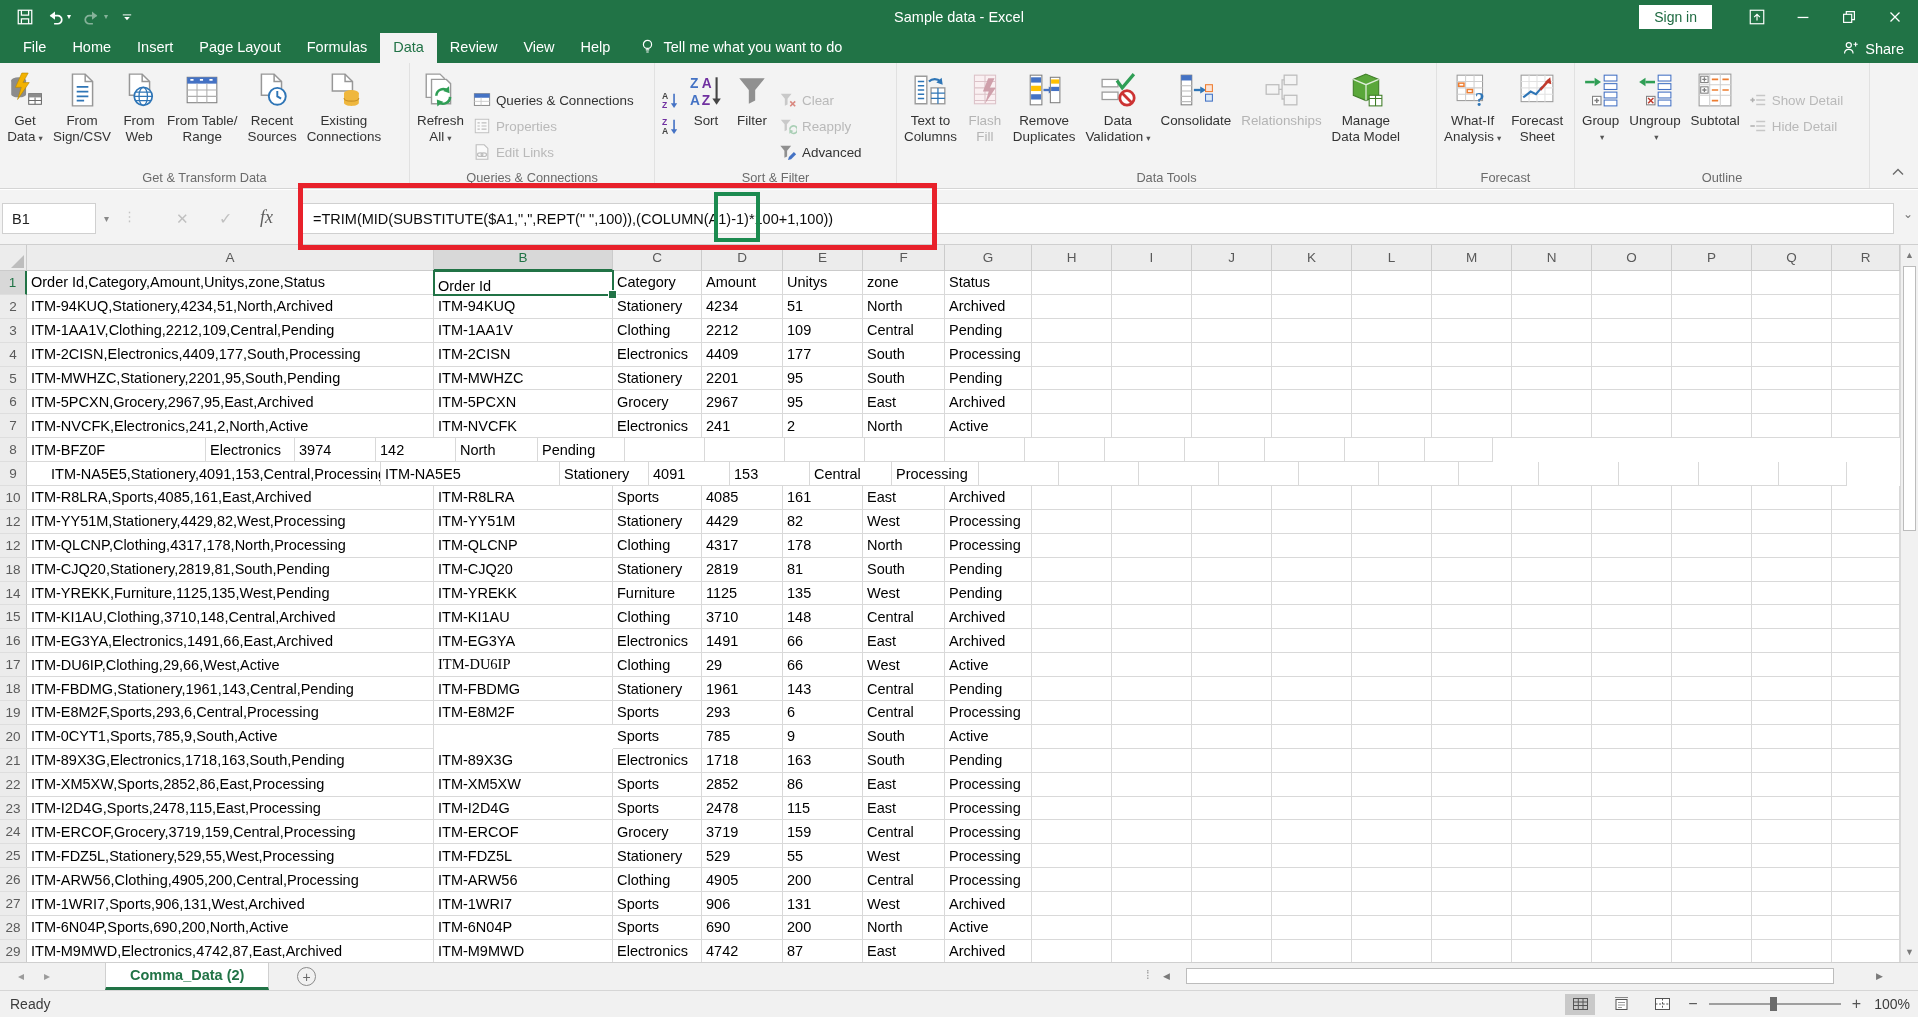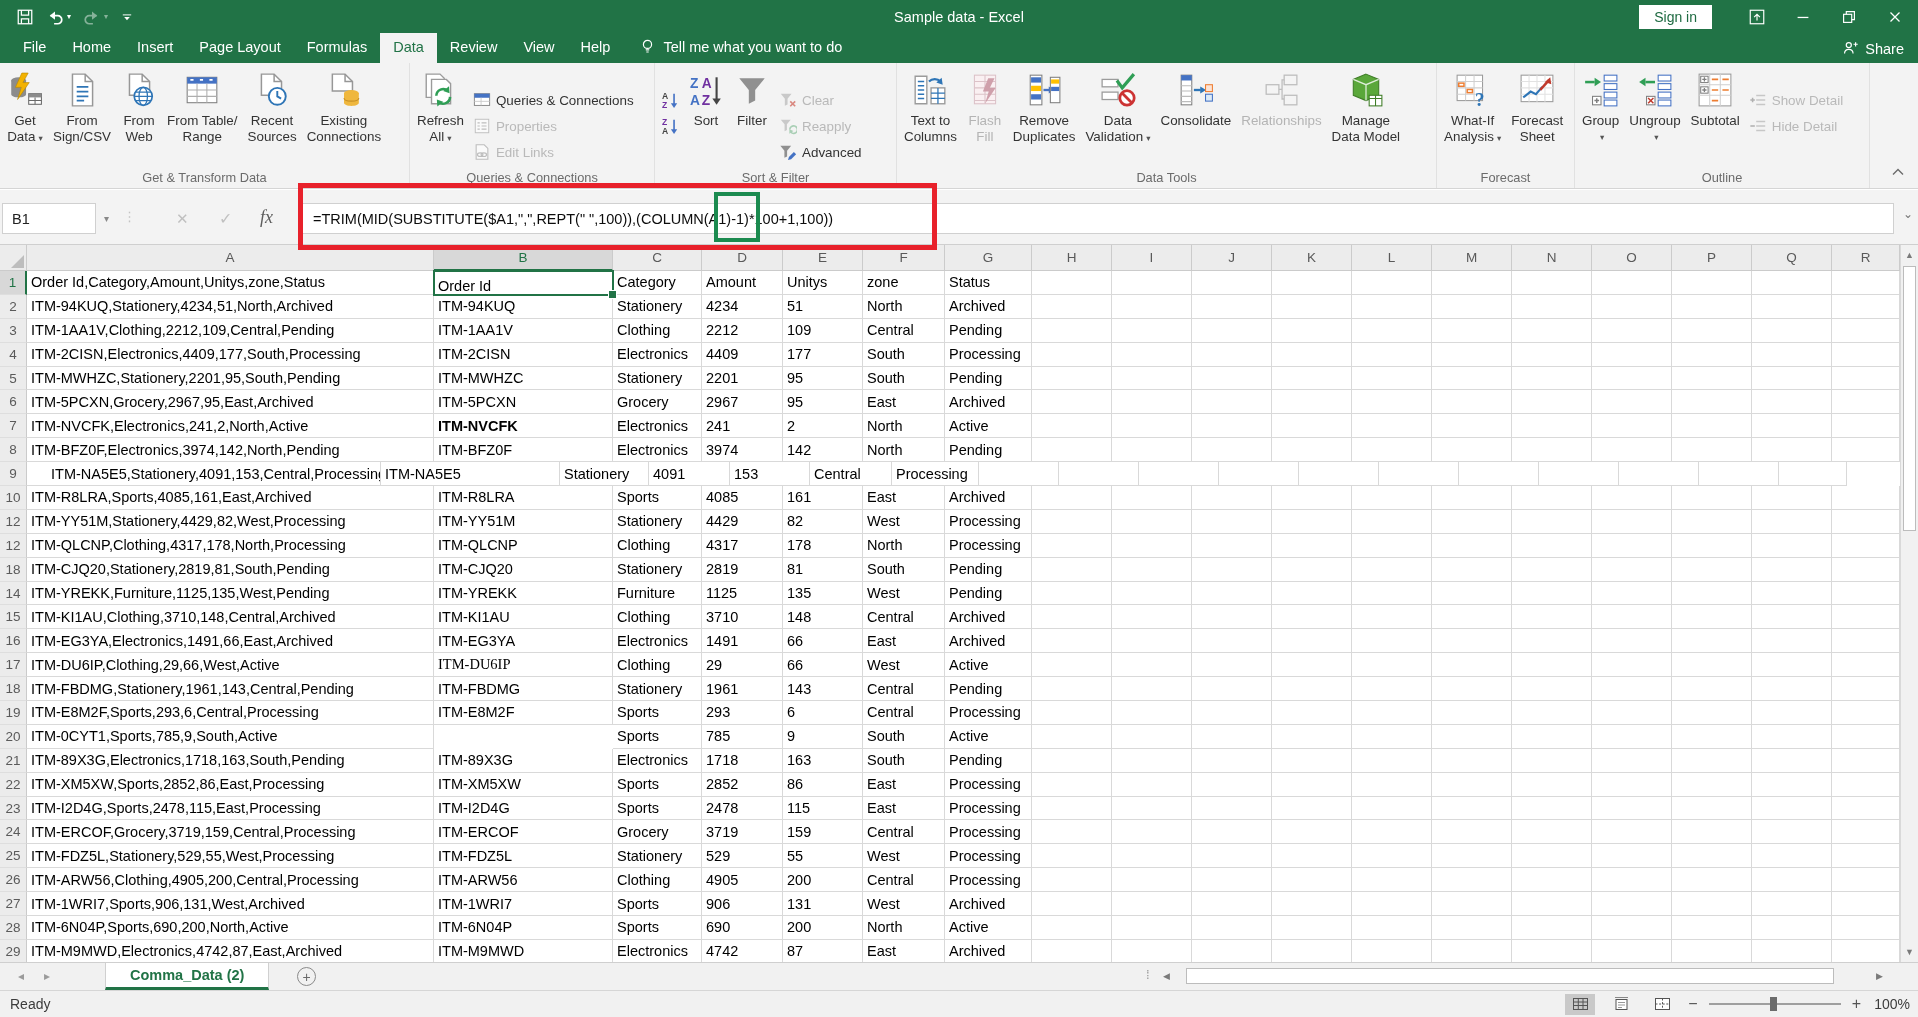--- a/index.html
+++ b/index.html
@@ -763,41 +763,40 @@
         <div class="cell" style="width: 80px;"></div>
         <div class="cell" style="width: 80px;"></div>
         <div class="cell" style="width: 80px;"></div>
         <div class="cell" style="width: 80px;"></div>
         <div class="cell" style="width: 80px;"></div>
         <div class="cell" style="width: 68px;"></div>
       </div>
       <div class="grow">
         <div class="gut">7</div>
         <div class="cell" style="width: 407px;">ITM-NVCFK,Electronics,241,2,North,Active</div>
-        <div class="cell" style="width: 179px; font-weight: bold;">ITM-NVCFK</div>
+        <div class="cell" style="width: 179px;">ITM-NVCFK</div>
         <div class="cell" style="width: 89px;">Electronics</div>
         <div class="cell" style="width: 81px;">241</div>
         <div class="cell" style="width: 80px;">2</div>
         <div class="cell" style="width: 82px;">North</div>
         <div class="cell" style="width: 87px;">Active</div>
         <div class="cell" style="width: 80px;"></div>
         <div class="cell" style="width: 80px;"></div>
         <div class="cell" style="width: 80px;"></div>
         <div class="cell" style="width: 80px;"></div>
         <div class="cell" style="width: 80px;"></div>
         <div class="cell" style="width: 80px;"></div>
         <div class="cell" style="width: 80px;"></div>
         <div class="cell" style="width: 80px;"></div>
         <div class="cell" style="width: 80px;"></div>
         <div class="cell" style="width: 80px;"></div>
         <div class="cell" style="width: 68px;"></div>
       </div>
       <div class="grow">
         <div class="gut">8</div>
-        <div class="cell" style="width: 407px;">ITM-BFZ0F,Electronics,3974,142,North,Pending</div>
         <div class="cell" style="width: 179px;">ITM-BFZ0F</div>
         <div class="cell" style="width: 89px;">Electronics</div>
         <div class="cell" style="width: 81px;">3974</div>
         <div class="cell" style="width: 80px;">142</div>
         <div class="cell" style="width: 82px;">North</div>
         <div class="cell" style="width: 87px;">Pending</div>
         <div class="cell" style="width: 80px;"></div>
         <div class="cell" style="width: 80px;"></div>
         <div class="cell" style="width: 80px;"></div>
         <div class="cell" style="width: 80px;"></div>

